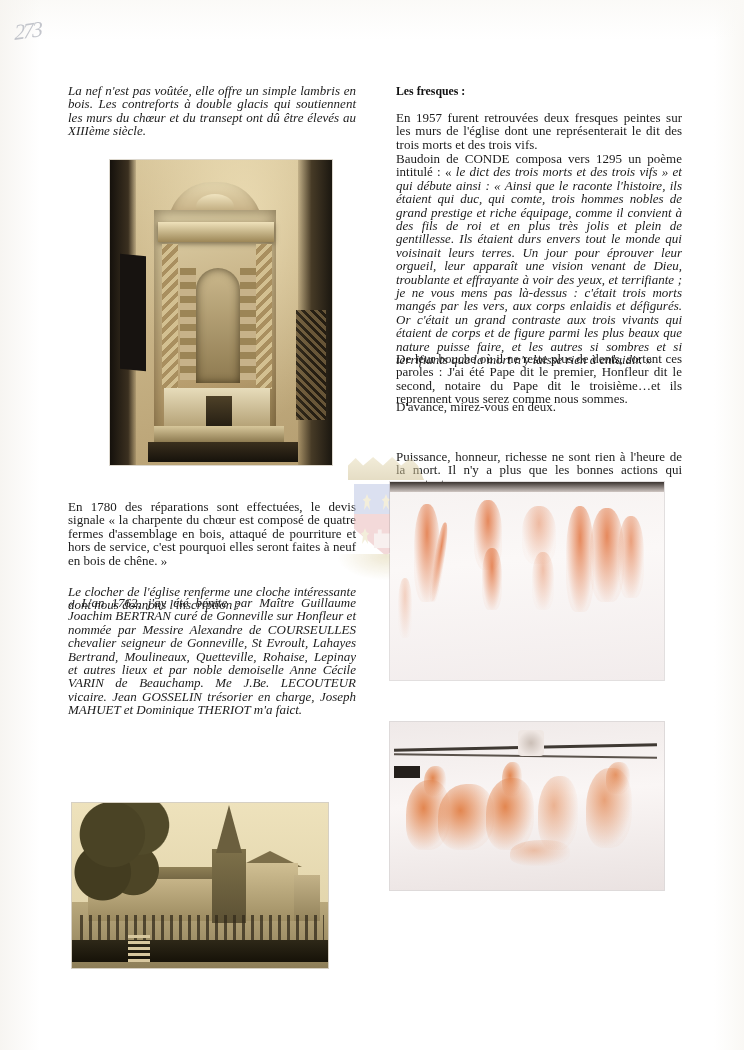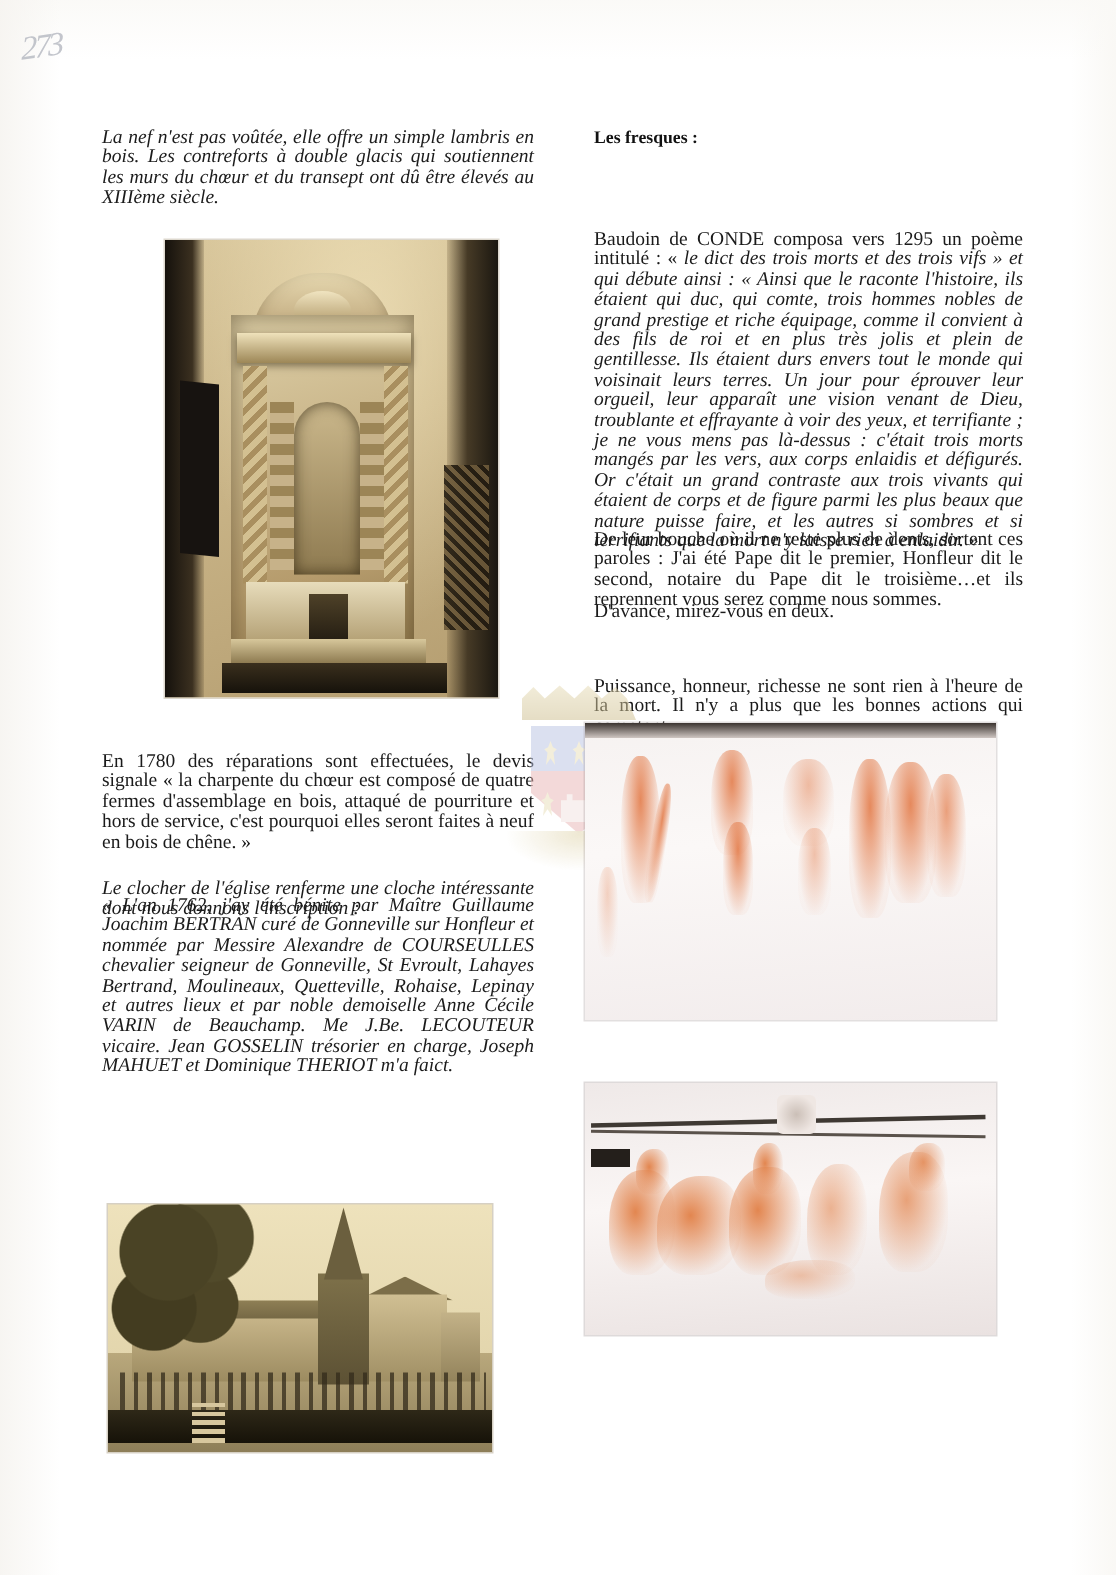--- a/index.html
+++ b/index.html
@@ -255,20 +255,23 @@
     <div class="ch-tree"></div>
     <div class="ch-cemetery"></div>
     <div class="ch-hedge"></div>
     <div class="ch-gate"></div>
   </div>
 
   <div class="col col-right" style="top:84px;">
     <div class="head">Les fresques :</div>
   </div>
 
+  <div class="col col-right" style="top:111px;">
+    <p class="body">En 1957 furent retrouvées deux fresques peintes sur les murs de l'église dont une représenterait le dit des trois morts et des trois vifs.</p>
+  </div>
 
   <div class="col col-right" style="top:152px;">
     <p class="body"><span>Baudoin de CONDE composa vers 1295 un poème intitulé : « </span><span class="quote-ital">le dict des trois morts et des trois vifs</span><span class="quote-ital"> » et qui débute ainsi : « </span><span class="quote-ital">Ainsi que le raconte l'histoire, ils étaient qui duc, qui comte, trois hommes nobles de grand prestige et riche équipage, comme il convient à des fils de roi et en plus très jolis et plein de gentillesse. Ils étaient durs envers tout le monde qui voisinait leurs terres. Un jour pour éprouver leur orgueil, leur apparaît une vision venant de Dieu, troublante et effrayante à voir des yeux, et terrifiante ;  je ne vous mens pas là-dessus : c'était trois morts mangés par les vers, aux corps enlaidis et défigurés. Or c'était un grand contraste aux trois vivants qui étaient de corps et de figure parmi les plus beaux que nature puisse faire, et les autres si sombres et si terrifiants que la mort n'y laisse rien à enlaidir. »</span></p>
   </div>
 
   <div class="col col-right" style="top:352px;">
     <p class="body">De leur bouche où il ne reste plus de dents, sortent ces paroles : J'ai été Pape dit le premier, Honfleur dit le second, notaire du Pape dit le troisième…et ils reprennent vous serez comme nous sommes.</p>
   </div>
 
   <div class="col col-right" style="top:400px;">

